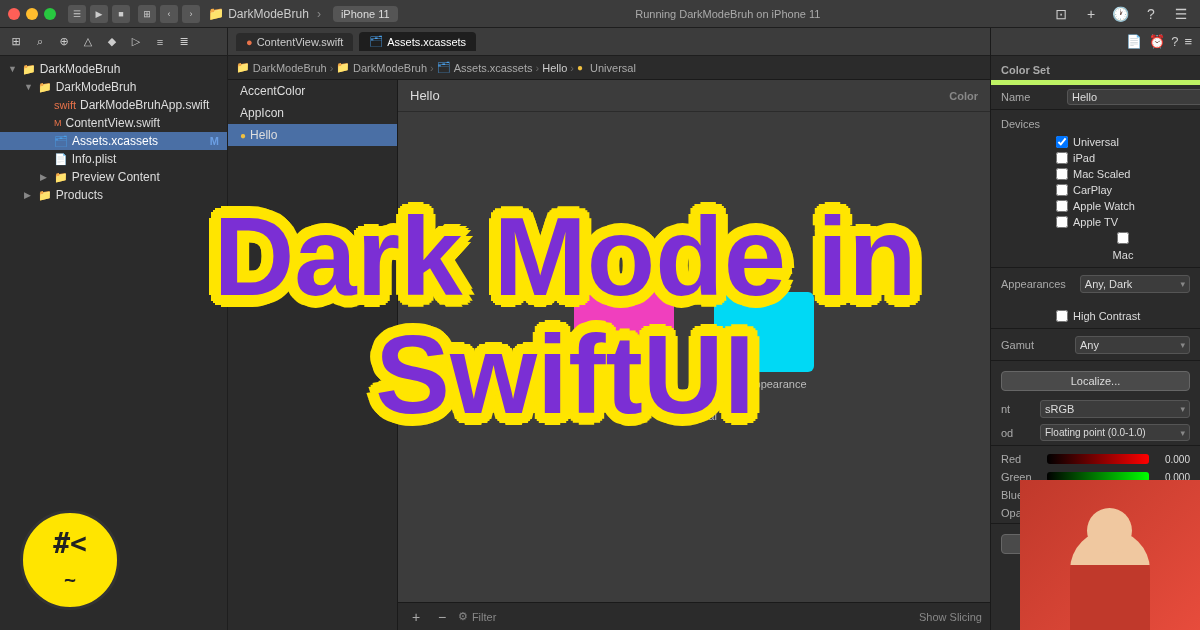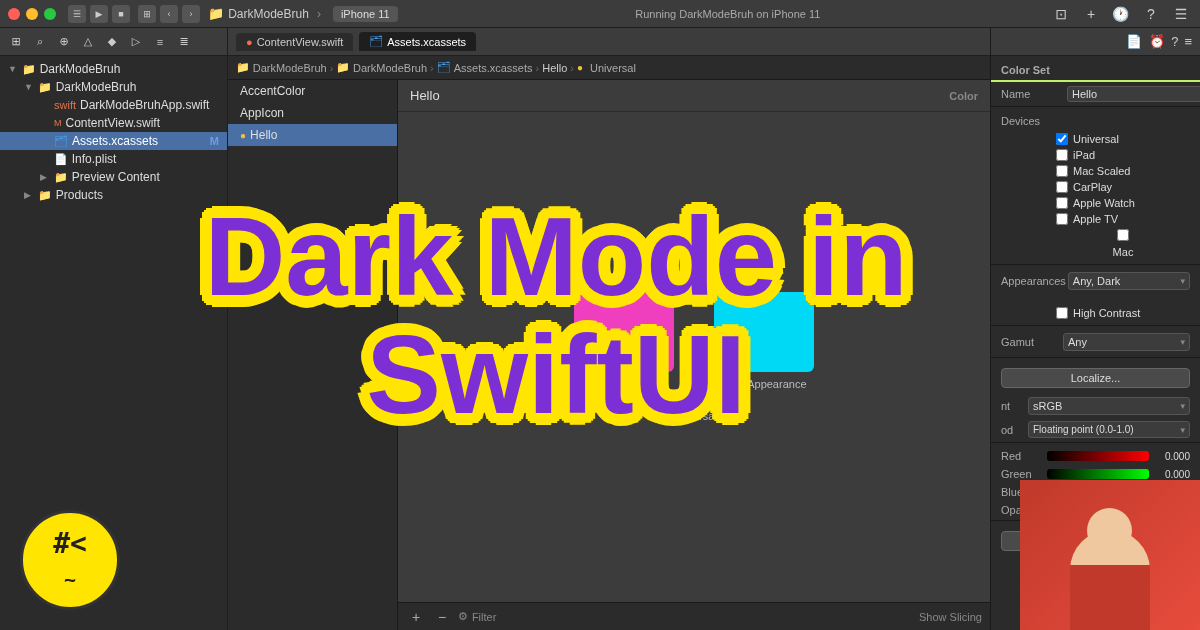--- a/index.html
+++ b/index.html
@@ -335,21 +335,21 @@
       padding: 0 8px;
       gap: 6px;
     }
     .rp-icon { color: #ccc; font-size: 13px; }
 
     .right-panel-title {
       padding: 8px 10px 4px;
       color: #aaa;
       font-size: 11px;
       font-weight: 600;
-      border-bottom: 2px solid #bef264;
+      border-bottom: 5px solid #bef264;
     }
     .rp-row {
       display: flex;
       align-items: center;
       padding: 4px 10px;
       gap: 6px;
     }
     .rp-label { color: #aaa; font-size: 11px; min-width: 60px; }
     .rp-input {
       background: #3c3c3c;
@@ -370,21 +370,21 @@
       font-size: 11px;
     }
     .checkbox-row input[type=checkbox] { width: 12px; height: 12px; }
 
     .rp-section { border-bottom: 1px solid #1a1a1a; padding-bottom: 4px; margin-bottom: 4px; }
 
     .rp-dropdown {
       display: flex;
       align-items: center;
       padding: 3px 10px;
-      gap: 2px;
+      gap: 14px;
     }
     .dropdown-box {
       background: #3c3c3c;
       border: 1px solid #555;
       border-radius: 3px;
       color: #ddd;
       font-size: 11px;
       padding: 2px 4px;
       flex: 1;
       display: flex;
@@ -438,21 +438,21 @@
       top: 28px;
       left: 0;
       width: 1200px;
       height: calc(630px - 28px);
       pointer-events: none;
       z-index: 10;
     }
 
     .big-text-container {
       position: absolute;
-      left: 106px;
+      left: 115px;
       top: 170px;
       width: 900px;
     }
 
     .big-text {
       font-size: 112px;
       font-weight: 900;
       color: #7b2fd4;
       font-family: Impact, "Arial Black", sans-serif;
       line-height: 1.05;

